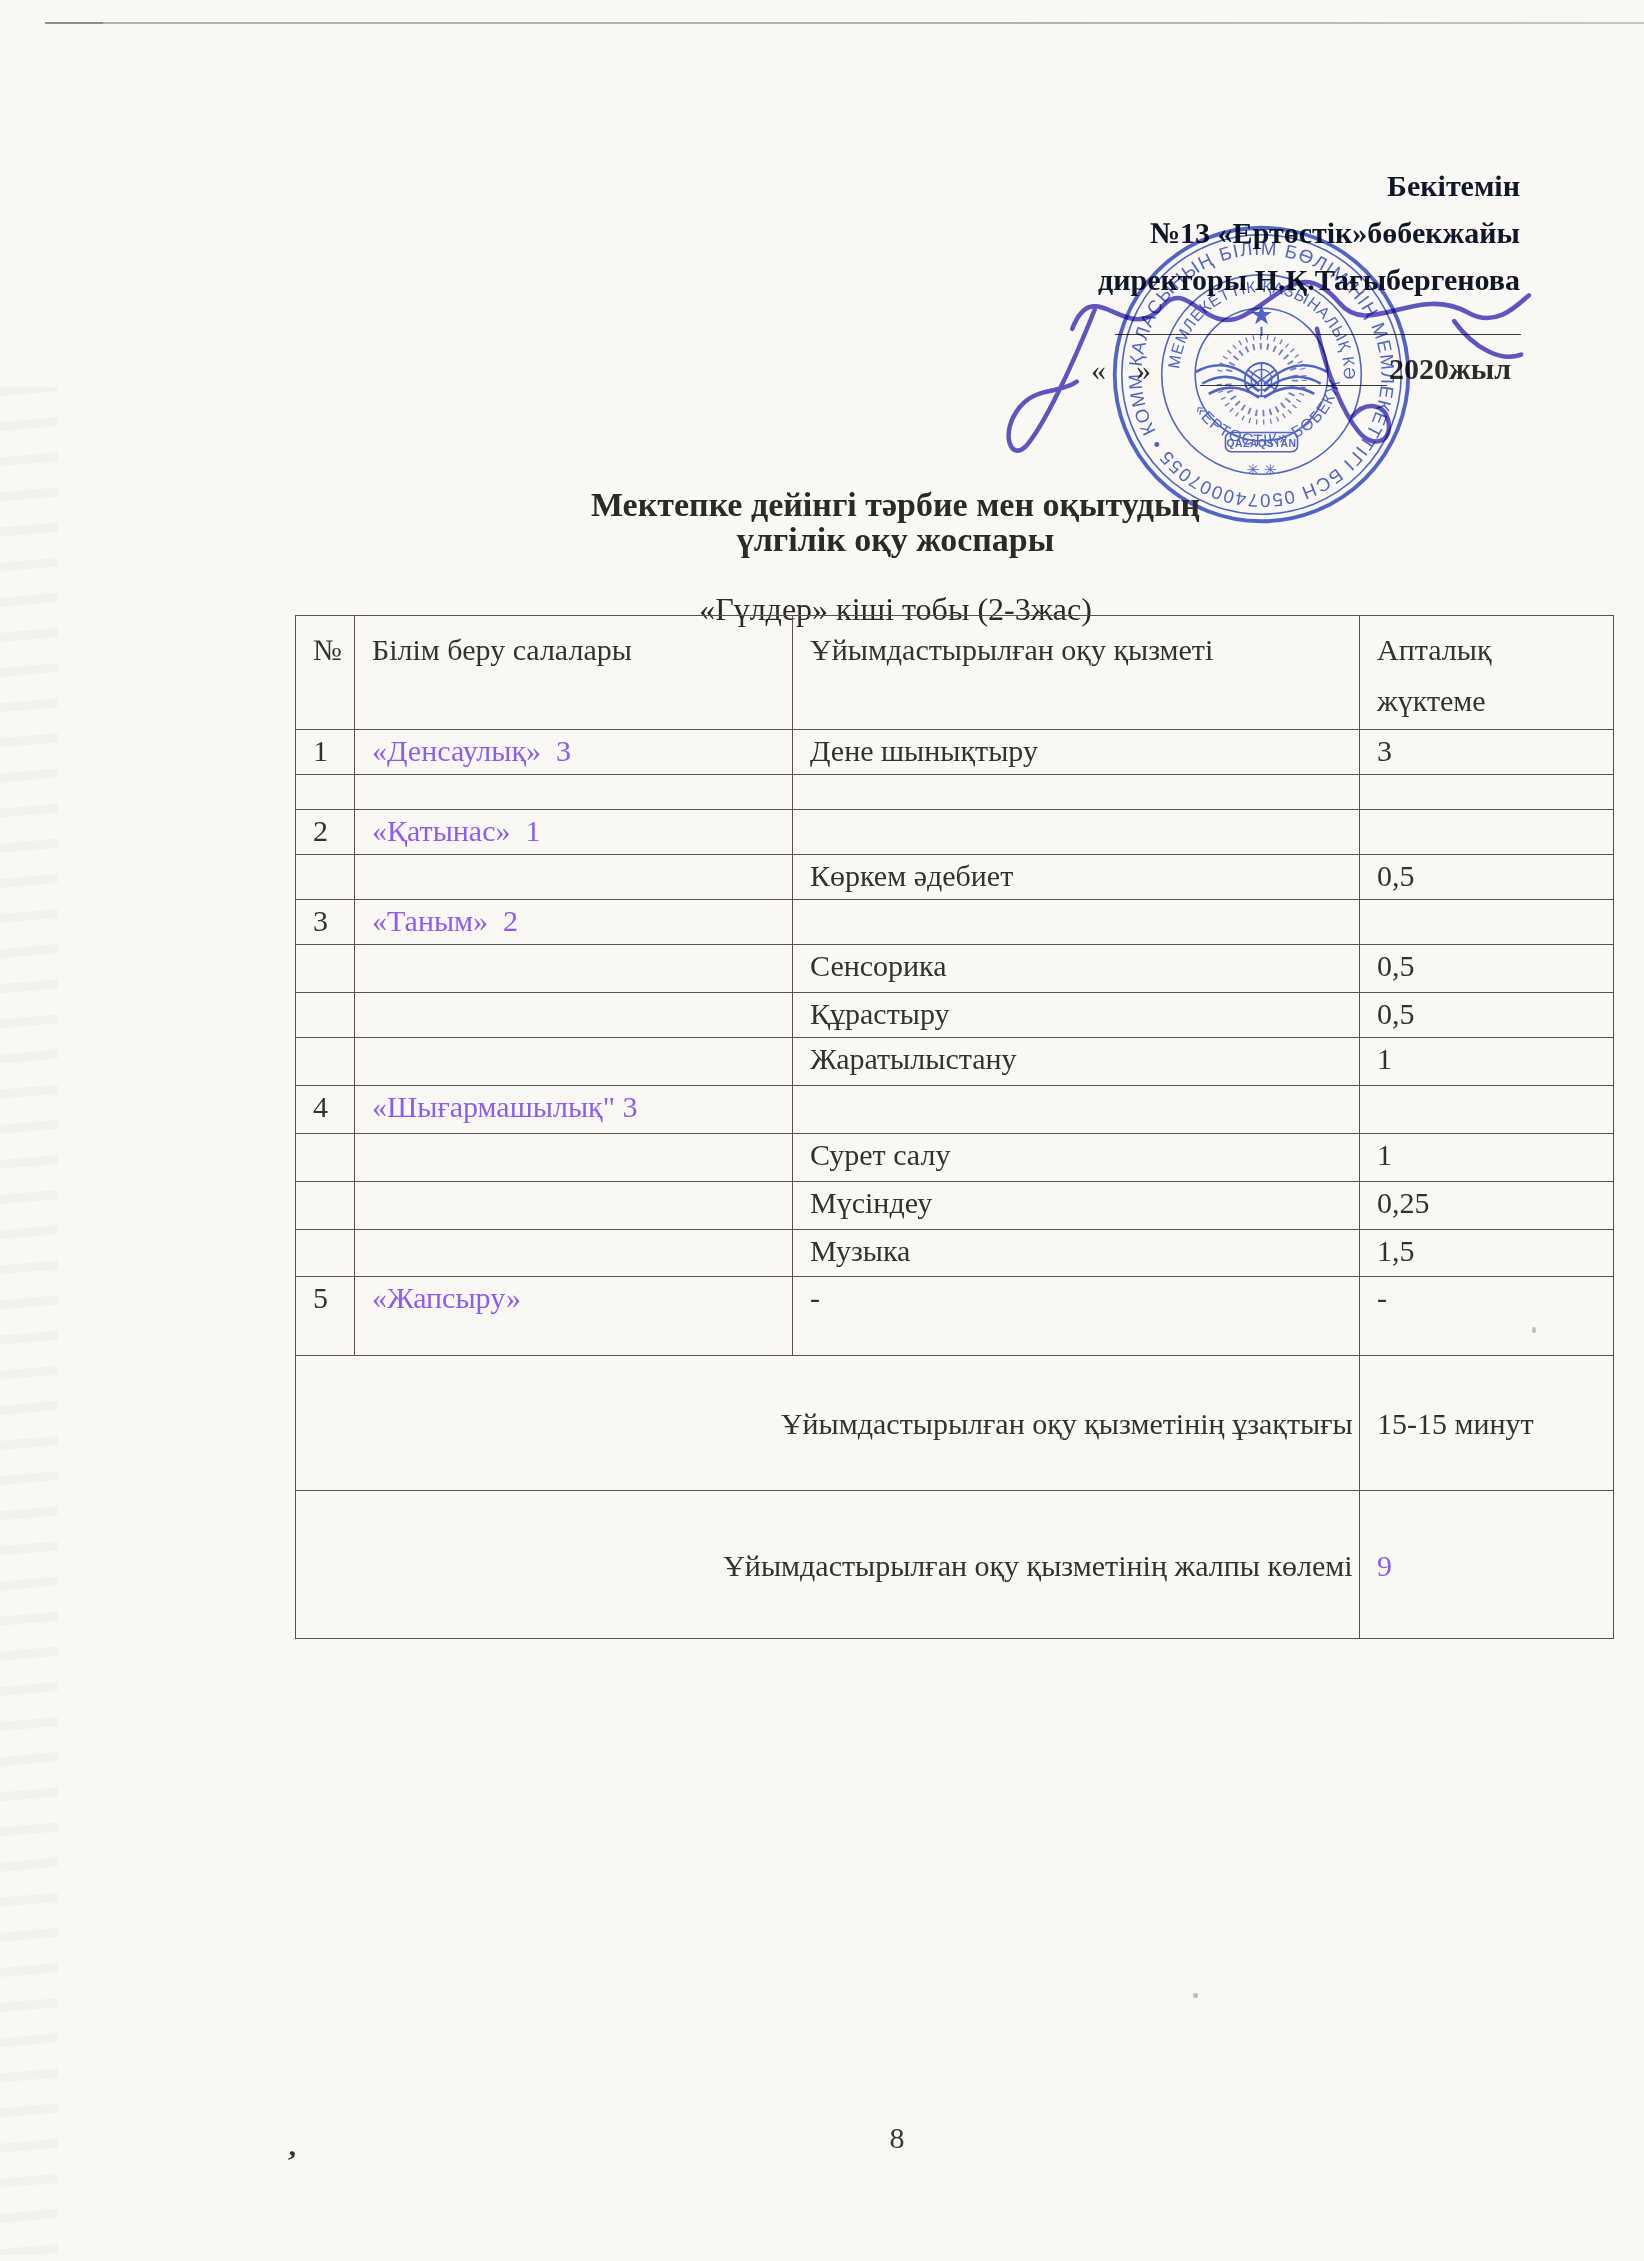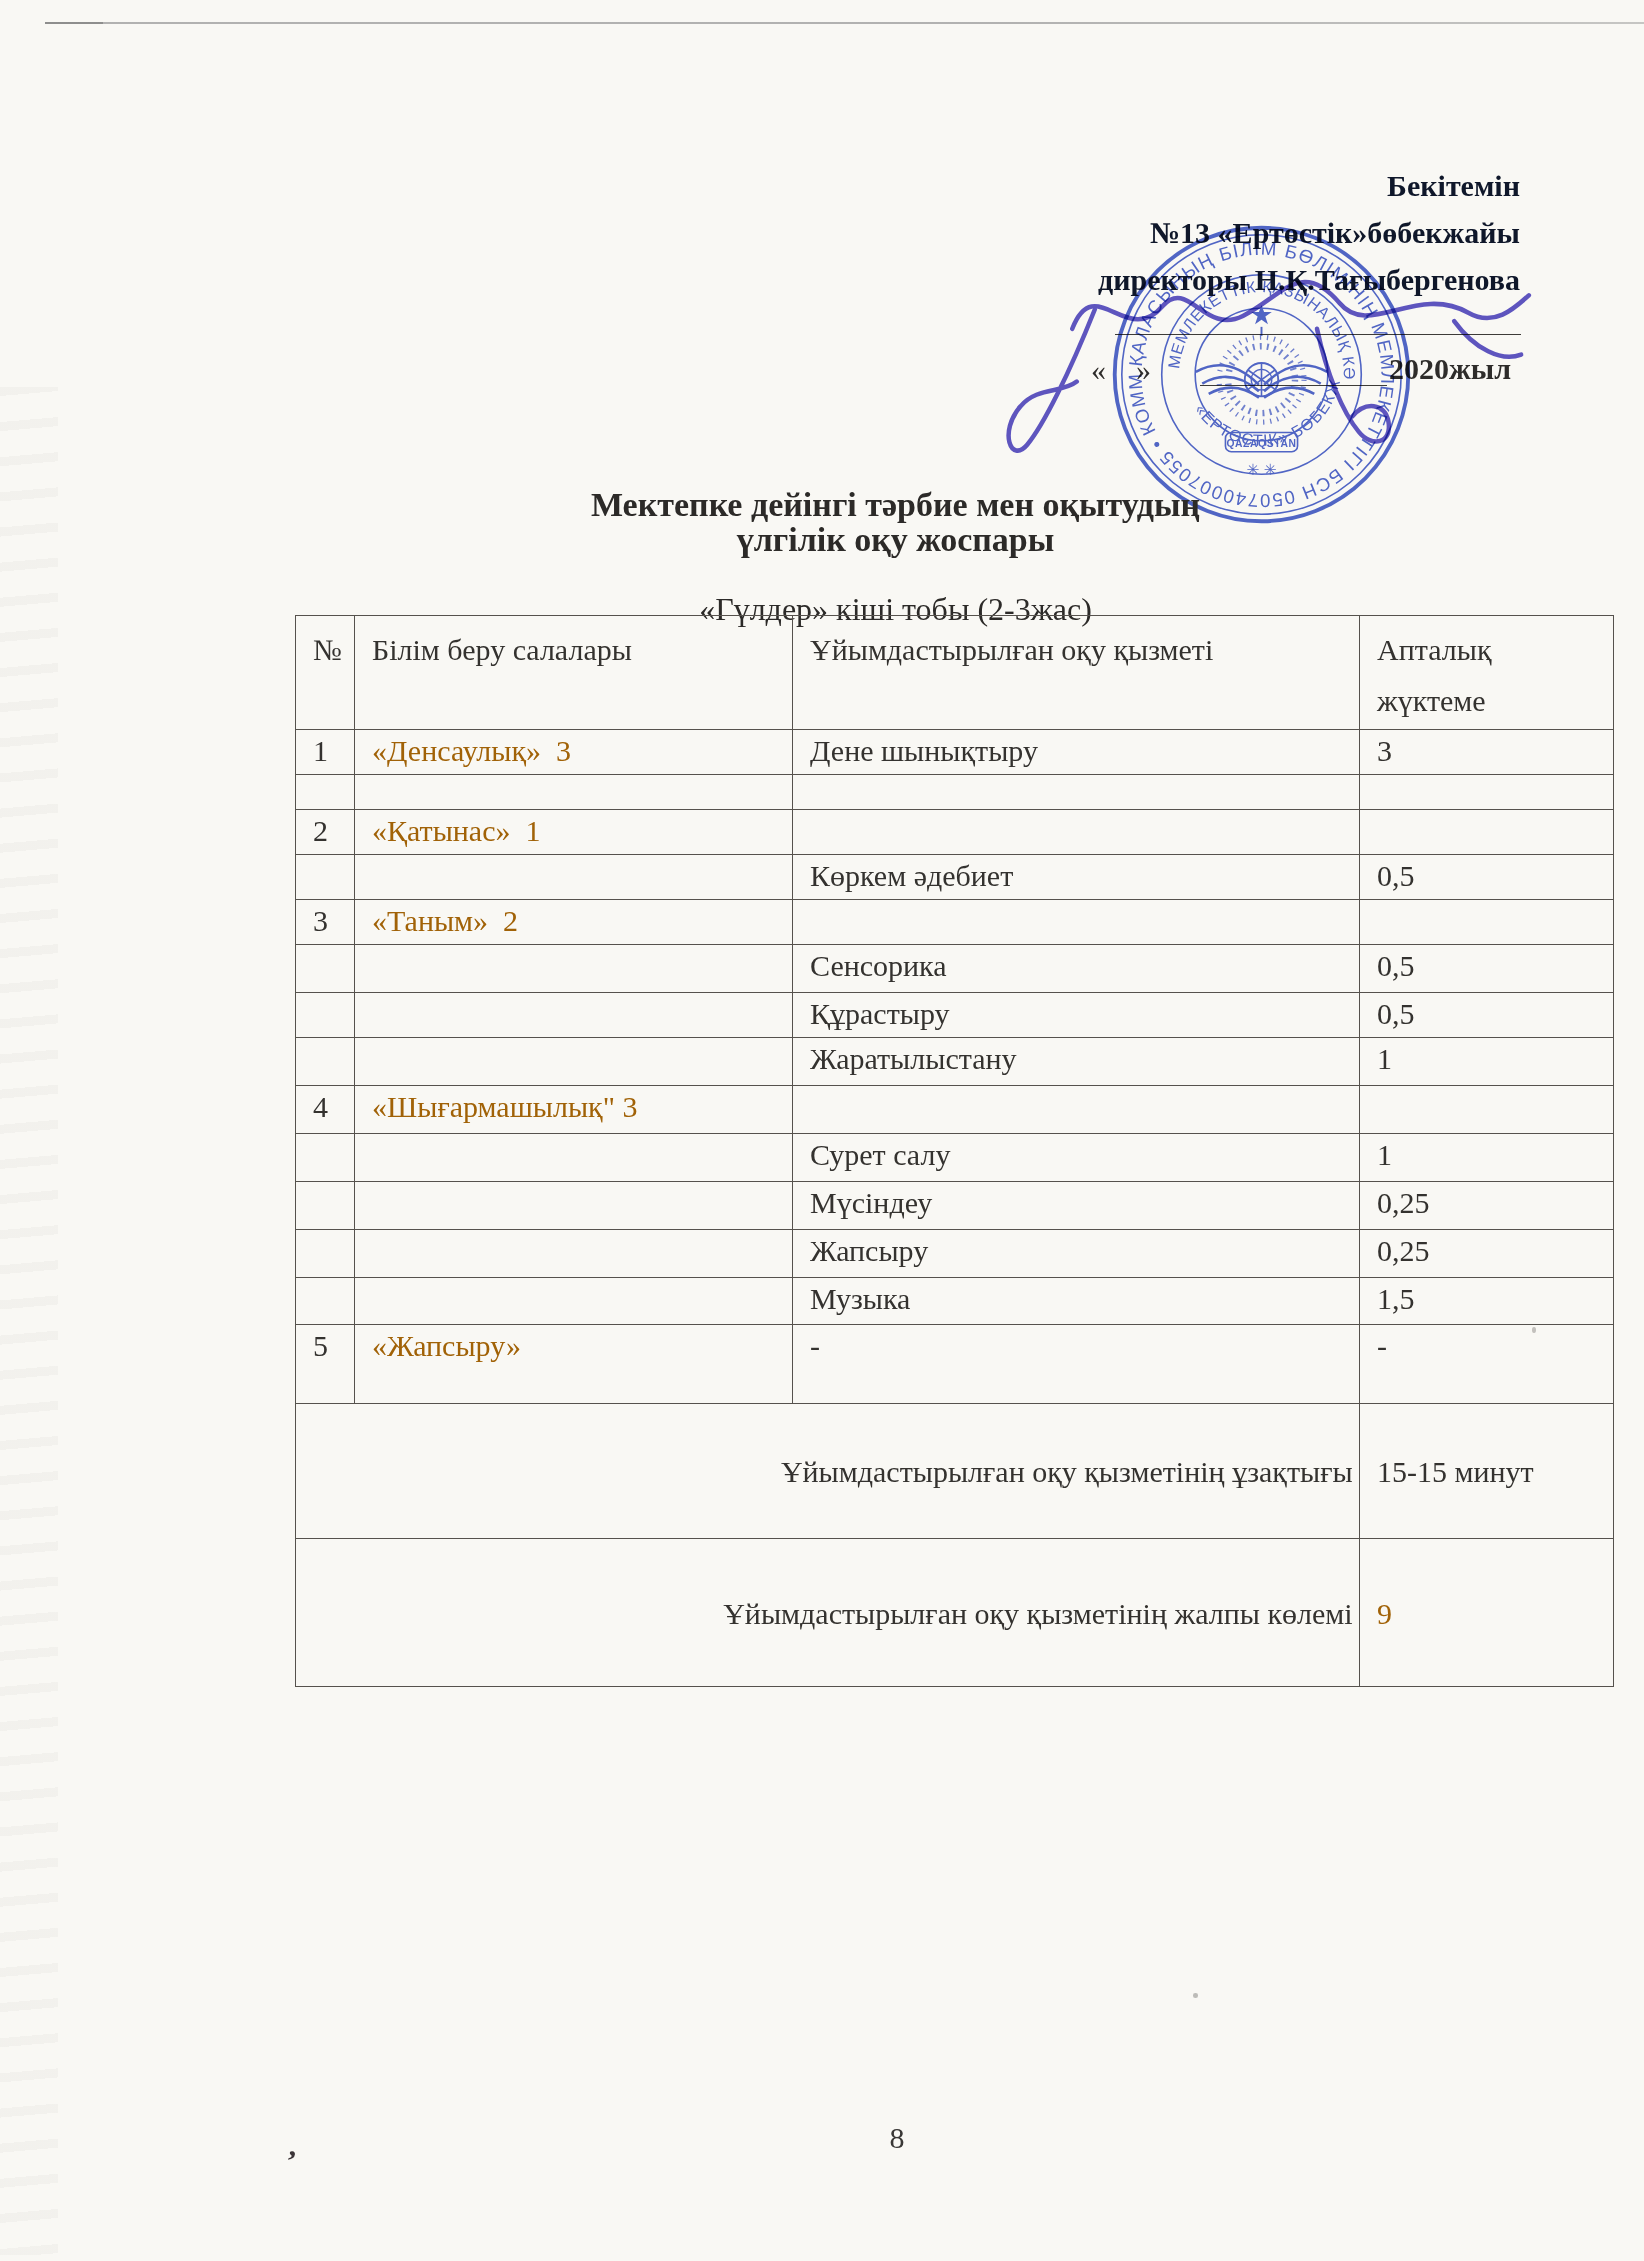--- a/index.html
+++ b/index.html
@@ -39,21 +39,21 @@
   
   table.plan{position:absolute;left:295px;top:615px;border-collapse:collapse;table-layout:fixed;
     width:1318px;font-size:30px;color:#34322f;}
   table.plan td,table.plan th{border:1.3px solid #56524d;vertical-align:top;
     padding:3.9px 6.4px 2.6px 17px;font-weight:normal;text-align:left;white-space:pre-wrap;overflow:hidden;}
   table.plan{border:1.9px solid #454340;}
   table.plan th{padding-top:7.7px;line-height:1.72;}
   td.c-num,th.c-num{text-align:center;padding-left:2.6px;padding-right:2.6px;}
   td.c-area{padding-left:24.5px;}
   td.c-load,th.c-load{padding-left:14px;}
-  td.bold,th.bold{font-weight:bold;color:#a16207;}
+  td.bold,th.bold{font-weight:bold;color:#8b5cf6;}
   tr.footer-row td{vertical-align:middle;}
   tr.footer-row td.f-label{padding-left:27px;text-align:right;}
   
   .page-num{position:absolute;left:868px;top:2121px;width:58px;text-align:center;font-size:30px;color:#3a3836;}
 </style>
 </head>
 <body>
 
 <div class="page">
 
@@ -202,26 +202,20 @@
       <td class="c-area"></td>
       <td>Сурет салу</td>
       <td class="c-load">1</td>
     </tr>
     <tr style="height:48px">
       <td class="c-num"></td>
       <td class="c-area"></td>
       <td>Мүсіндеу</td>
       <td class="c-load">0,25</td>
     </tr>
-    <tr style="height:48px">
-      <td class="c-num"></td>
-      <td class="c-area"></td>
-      <td>Жапсыру</td>
-      <td class="c-load">0,25</td>
-    </tr>
     <tr style="height:47px">
       <td class="c-num"></td>
       <td class="c-area"></td>
       <td>Музыка</td>
       <td class="c-load">1,5</td>
     </tr>
     <tr style="height:79px">
       <td class="c-num">5</td>
       <td class="c-area bold">«Жапсыру»</td>
       <td>-</td>

